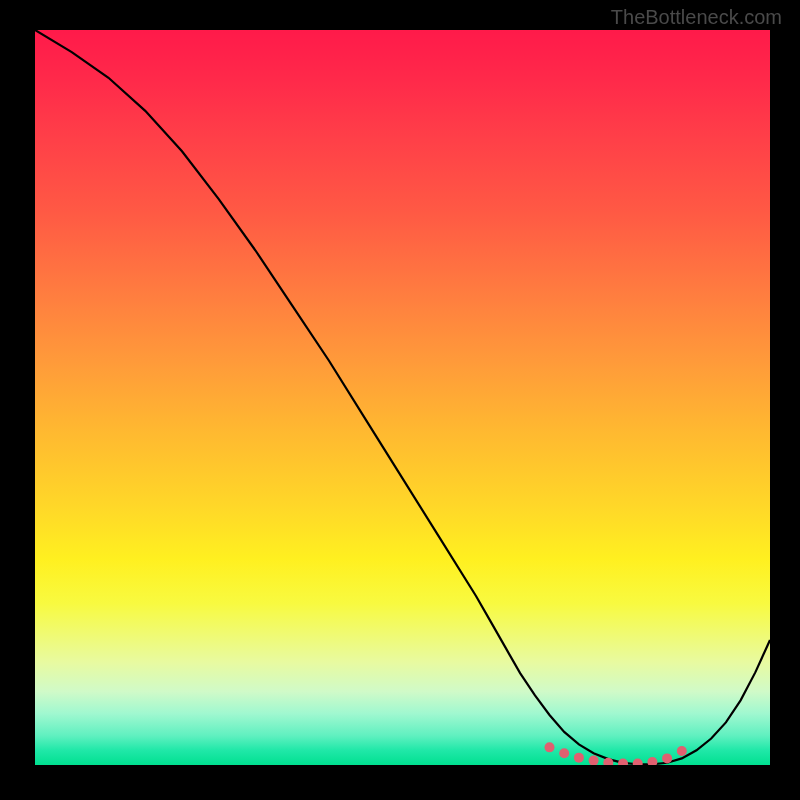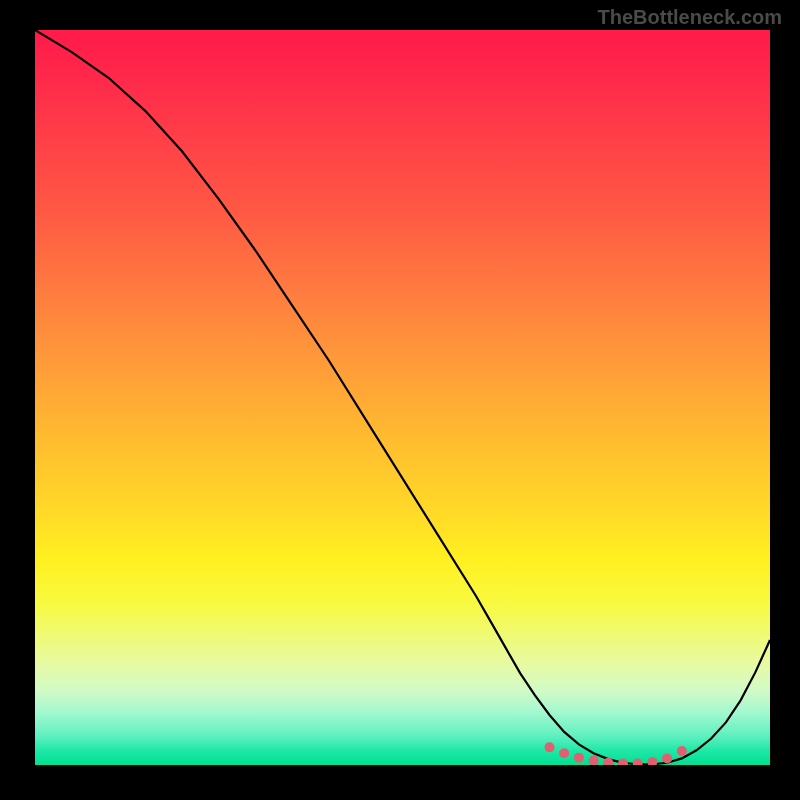--- a/index.html
+++ b/index.html
@@ -9,21 +9,21 @@
     background: #000;
     position: relative;
     font-family: Arial, sans-serif;
   }
   .watermark {
     position: absolute;
     top: 6px;
     right: 18px;
     color: #4a4a4a;
     font-size: 20px;
-    font-weight: 700;
+    font-weight: 400;
     z-index: 10;
   }
   .plot-area {
     position: absolute;
     left: 35px;
     top: 30px;
     width: 735px;
     height: 735px;
     overflow: hidden;
   }

